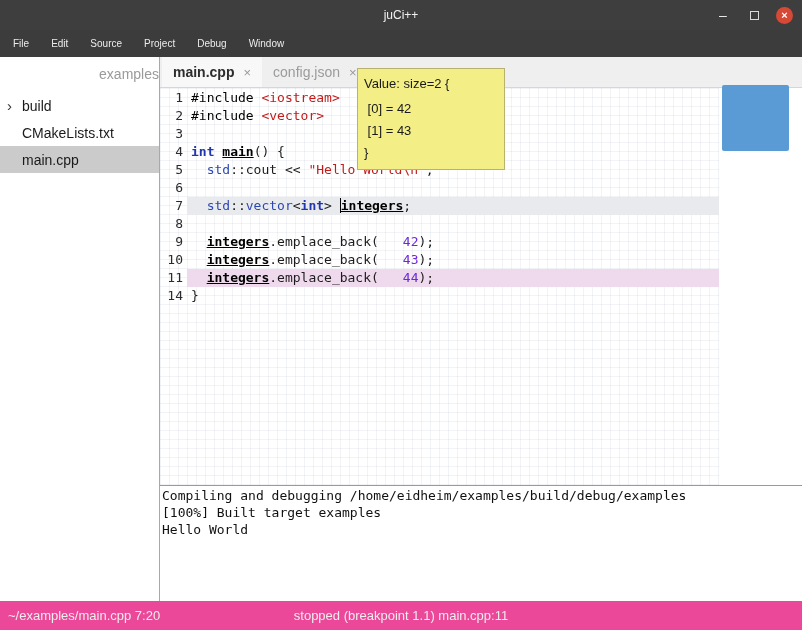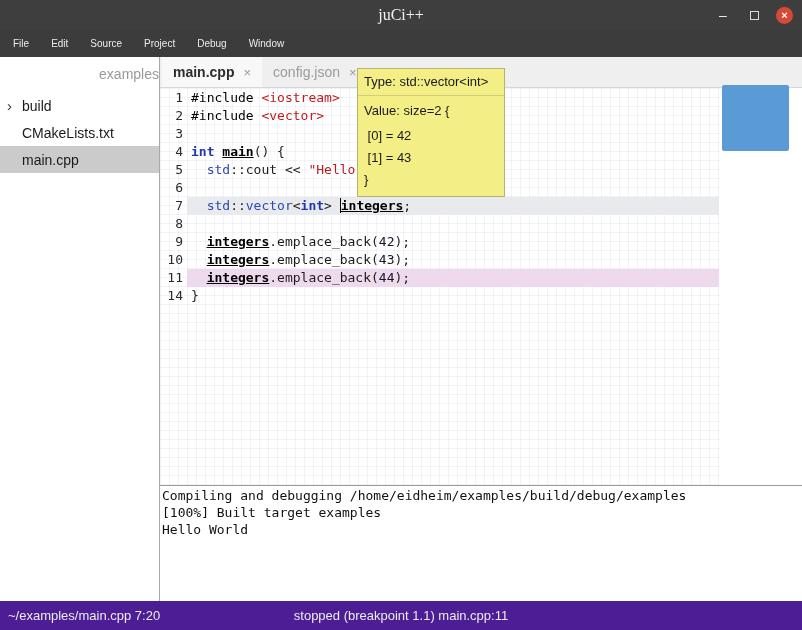--- a/index.html
+++ b/index.html
@@ -3,21 +3,21 @@
 <meta charset="utf-8">
 <style>
   * { box-sizing: border-box; }
   html,body { margin:0; padding:0; }
   body { font-family:"Liberation Sans","DejaVu Sans",sans-serif; background:#888; }
 
   .window { width:802px; height:630px; display:flex; flex-direction:column; background:#fff; overflow:hidden; }
 
   
   .titlebar { flex:0 0 30px; height:30px; background:#3e3e3e; display:flex; align-items:center; position:relative; }
-  .title { flex:1; text-align:center; color:#f2f2f2; font-size:16px;font-family:Liberation Serif, serif; }
+  .title { flex:1; text-align:center; color:#f2f2f2; font-size:12px; }
   .win-controls { position:absolute; right:9px; top:0; height:30px; display:flex; align-items:center; gap:13px; }
   .wc { width:18px; height:18px; display:flex; align-items:center; justify-content:center; color:#e8e8e8; font-size:14px; cursor:default; }
   .max-box { width:9px; height:9px; border:1px solid #dcdcdc; display:inline-block; }
   .wc.close { background:#d64937; border-radius:50%; width:17px; height:17px; }
   .close-x { color:#fff; font-size:11px; font-weight:bold; line-height:1; }
 
   
   .menubar { flex:0 0 27px; height:27px; background:#3c3c3c; display:flex; align-items:center; padding-left:2px; }
   .menu-item { color:#ececec; font-size:10px; padding:0 11px; height:100%; display:flex; align-items:center; }
 
@@ -53,42 +53,42 @@
   .gutter { flex:0 0 27px; width:27px; text-align:right; padding-right:4px; color:#2b2b2b; }
   .code { white-space:pre; width:532px; padding-left:4px; color:#1c1c1c; }
   .code.hl-current { background:#e8eaee; }
   .code.hl-debug { background:#efd9ed; }
   .seg-p  { color:#1c1c1c; }
   .seg-pp { color:#000000;text-align:center; }
   .seg-s  { color:#c01c1c; }
   .seg-k  { color:#2135ad; font-weight:bold; }
   .seg-t  { color:#2c49b2; }
   .seg-b  { color:#000; font-weight:bold;text-decoration:underline; }
-  .seg-n  { color:#0f172a; }
+  .seg-n  { color:#6d28d9;margin-left:24px; }
   .cursor { display:inline-block; width:0; border-left:1px solid #000; height:15px; margin-bottom:-3px; }
 
   
   .tooltip { position:absolute; left:197px; top:11px; width:148px; background:#f3ef86;
              border:1px solid #b8b26e; z-index:20; font-size:13px; color:#1a1a1a; }
   .tt-type { padding:5px 6px 6px; border-bottom:1px solid #d2cd7c; }
   .tt-val  { padding:4px 6px 5px; }
   .tt-line { white-space:pre; line-height:22px; }
   .tt-line.first { margin-bottom:3px; }
 
   
   .overview { position:absolute; left:562px; top:28px; width:67px; height:66px;
               background:#5b9bd5; border-radius:2px; z-index:5; }
 
   
   .output { flex:1; border-top:1px solid #9a9a9a; background:#fff; color:#111;
             font-family:"DejaVu Sans Mono","Liberation Mono",monospace; font-size:13px; line-height:17px;
             padding:1px 0 0 2px; white-space:pre; overflow:hidden; }
 
   
-  .statusbar { flex:0 0 29px; height:29px; background:#4c1d95; color:#ededed; font-size:13px;
+  .statusbar { flex:0 0 29px; height:29px; background:#ec4899; color:#ededed; font-size:13px;
                display:flex; align-items:center; position:relative; }
   .sb-left { margin-left:8px; }
   .sb-center { position:absolute; left:50%; transform:translateX(-50%); }
 </style>
 </head>
 <body>
 
 <div class="window">
 
   <div class="titlebar">
@@ -193,21 +193,20 @@
             <div class="line">
               <span class="gutter">14</span>
               <span class="code"><span class="seg-p">}</span></span>
             </div>
           </div>
       </div>
 
       <div class="output" id="output"><div>Compiling and debugging /home/eidheim/examples/build/debug/examples</div><div>[100%] Built target examples</div><div>Hello World</div></div>
 
       <div class="tooltip">
-        <div class="tt-type">Type: std::vector&lt;int&gt;</div>
         <div class="tt-val">
           <div class="tt-line first">Value: size=2 {</div>
           <div class="tt-line"> [0] = 42</div>
           <div class="tt-line"> [1] = 43</div>
           <div class="tt-line">}</div>
         </div>
       </div>
 
       <div class="overview"></div>
     </div>

